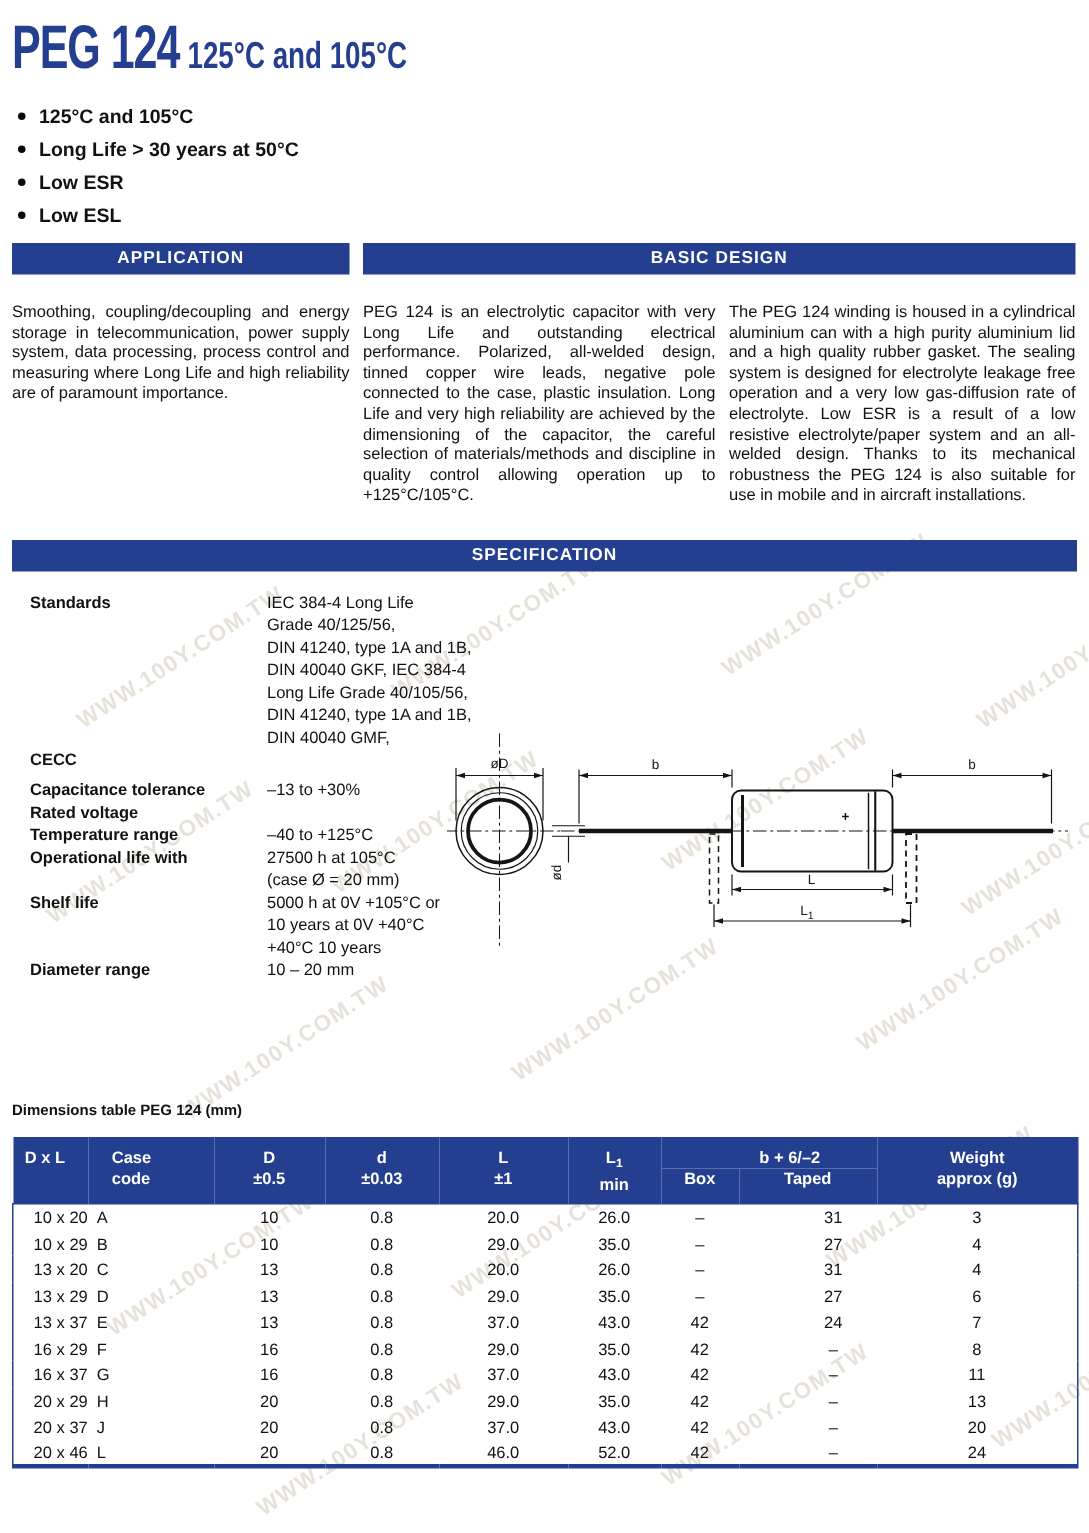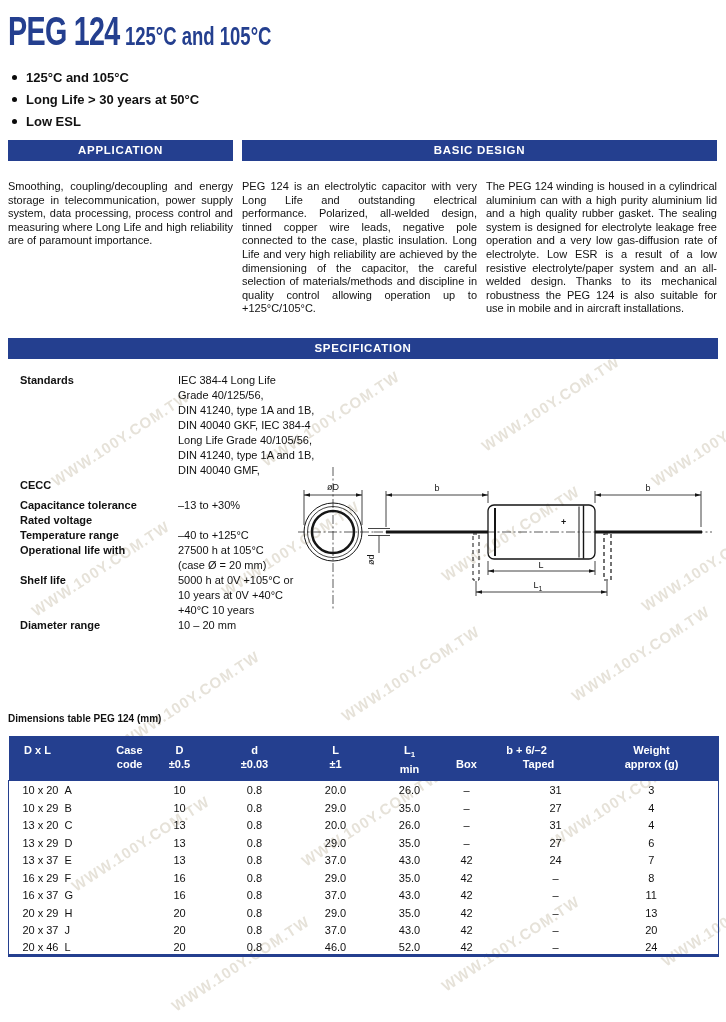--- a/index.html
+++ b/index.html
@@ -50,22 +50,22 @@
   .diagram text { fill:#151515; font-family:"Liberation Sans","DejaVu Sans",sans-serif; font-size:9px; stroke:none; }
   .cl { stroke-dasharray:9 2.5 2 2.5; stroke-width:0.7; }
   .dim { stroke-width:0.8; }
   .arr { fill:#151515; stroke:none; }
   
   .dim-title { margin:14px 0 0 8px; font-size:10px; font-weight:bold; }
   table { border-collapse:collapse; table-layout:fixed; width:710px; margin:12px 8px 0 8px; font-size:11px; }
   thead th { background:var(--blue); color:#fff; font-weight:bold; vertical-align:top; line-height:14px; padding:7px 0 0 0; text-align:center; }
   thead tr.sub th { padding:0 0 9px 0; }
   thead .c-dxl, thead .c-case { text-align:left; }
-  thead .c-dxl { padding-left:8px;text-align:center; }
-  thead .c-case { padding-left:16px;text-align:right; }
+  thead .c-dxl { padding-left:8px; }
+  thead .c-case { padding-left:16px; }
   thead .c-group { padding-left:28px; }
   thead .c-taped, tbody .c-taped { padding-left:34px; }
   thead sub { font-size:8px; }
   tbody { border:1px solid var(--blue); border-bottom:3px solid var(--blue); }
   tbody td { height:17.5px; text-align:center; padding:2px 0 0 0; white-space:nowrap; }
   tbody .c-dxl { text-align:right; padding-left:8px; }
   tbody .c-case { text-align:left; padding-left:6px; }
 </style>
 </head>
 <body>
@@ -98,20 +98,24 @@
     </div>
 
     <ul class="bullets">
       <li>
           <span class="dot"></span>
           <span>125°C and 105°C</span>
         </li>
       <li>
           <span class="dot"></span>
           <span>Long Life &gt; 30 years at 50°C</span>
+        </li>
+      <li>
+          <span class="dot"></span>
+          <span>Low ESR</span>
         </li>
       <li>
           <span class="dot"></span>
           <span>Low ESL</span>
         </li>
     </ul>
 
     <div class="cols">
       <div class="bar">APPLICATION</div>
       <div class="bar span2">BASIC DESIGN</div>

